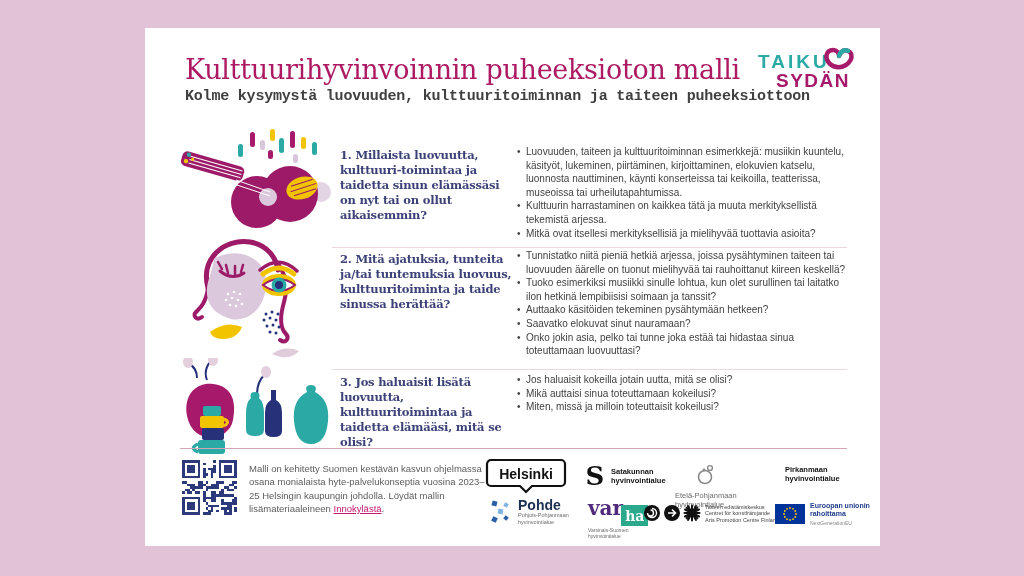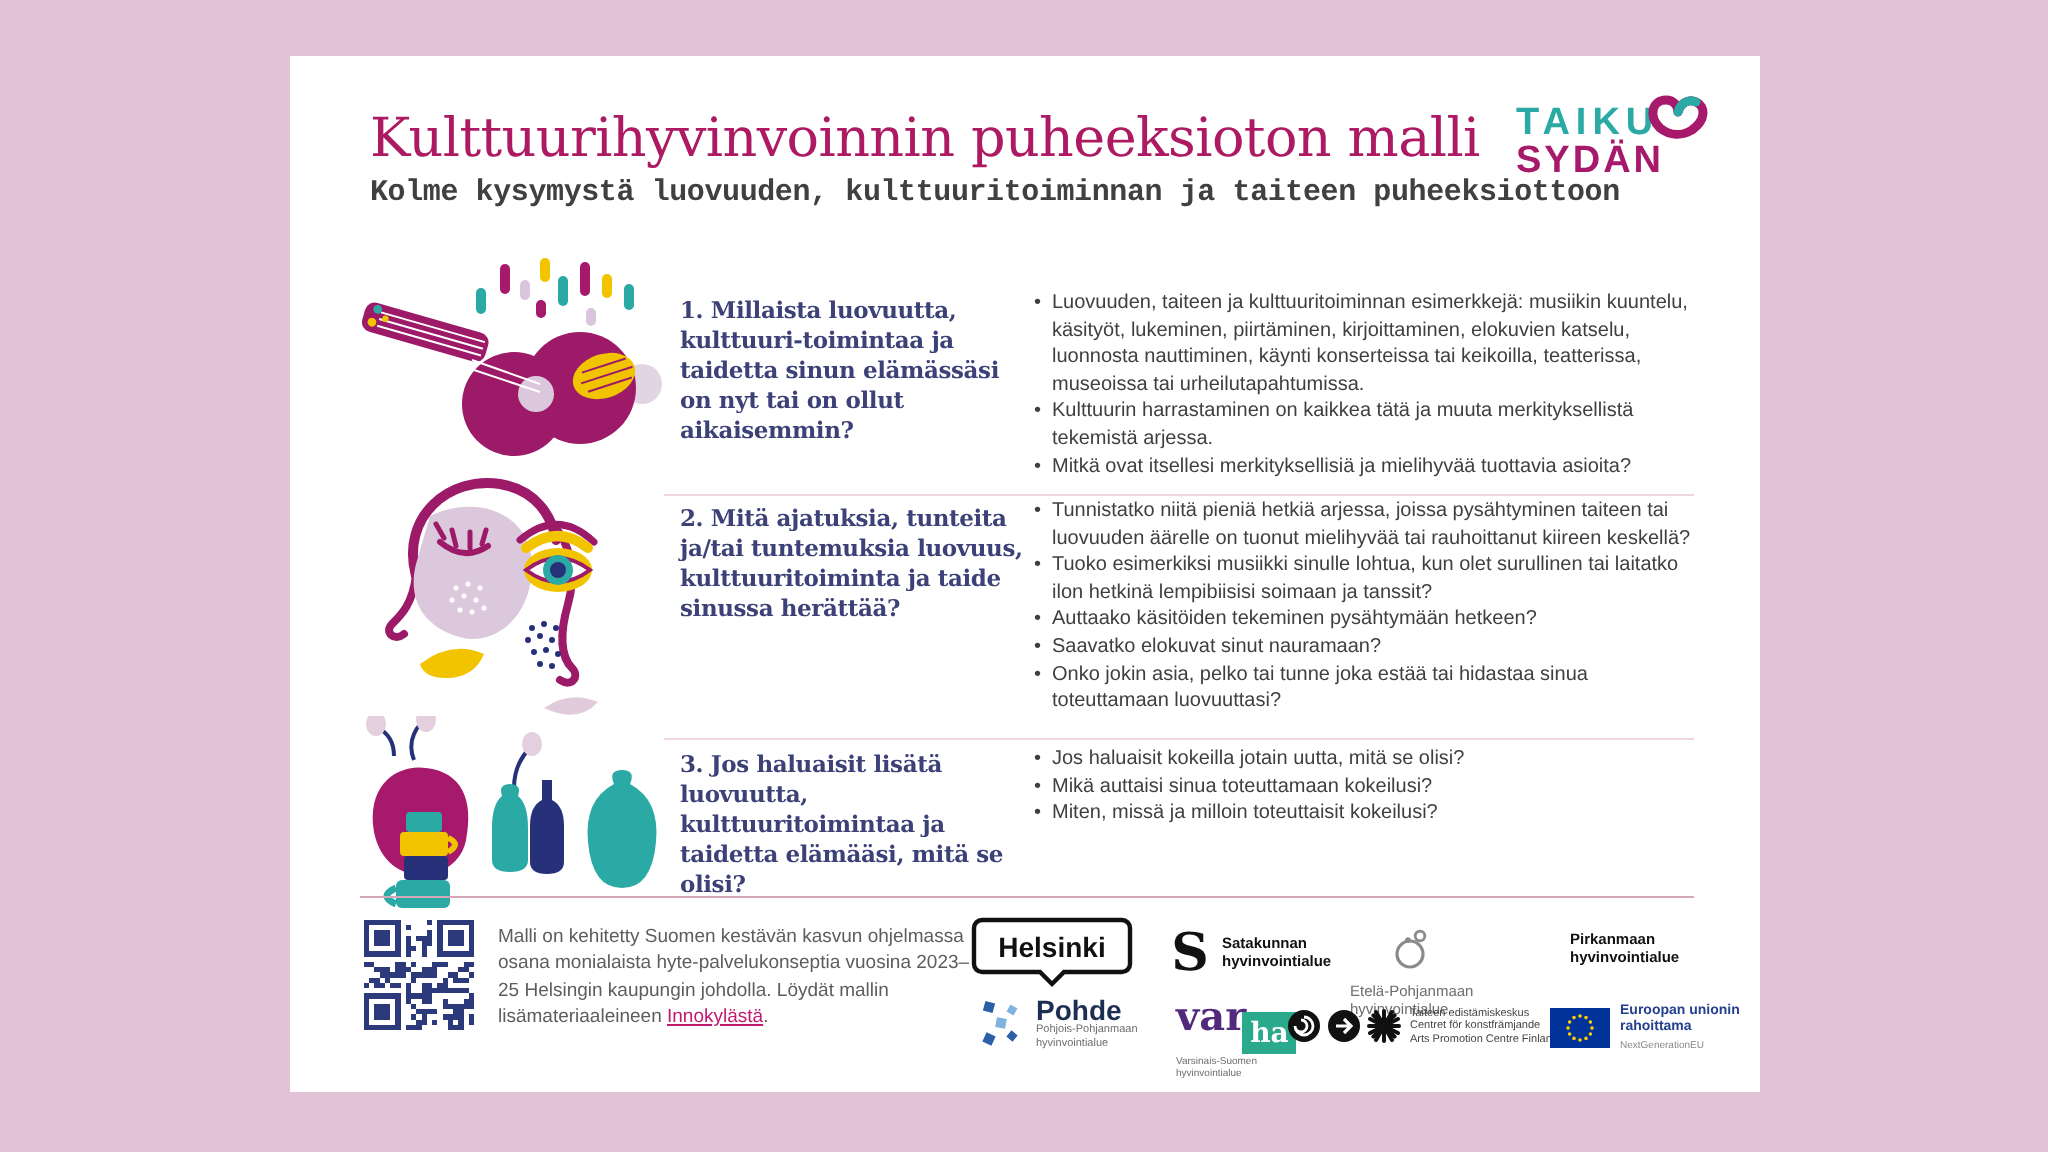--- a/index.html
+++ b/index.html
@@ -6,21 +6,21 @@
             font-family:"Liberation Sans",sans-serif;}
   .card{position:absolute;left:145px;top:28px;width:735px;height:518px;background:#ffffff;}
 
   
   .title{position:absolute;left:40px;top:26px;font-family:"DejaVu Serif",serif;font-weight:normal;
          font-size:27px;color:#ad1a63;letter-spacing:-0.3px;}
   .subtitle{position:absolute;left:40px;top:60px;font-family:Liberation Mono, monospace;font-weight:bold;
          font-size:15px;color:#404040;letter-spacing:-0.2px;}
   .taiku{position:absolute;right:30px;top:24px;width:92px;height:58px;}
   .taiku .l1{font-family:"Liberation Sans",sans-serif;font-weight:bold;font-size:19px;color:#2aa9a5;letter-spacing:3px;line-height:1.0;}
-  .taiku .l2{font-family:"Liberation Sans",sans-serif;font-weight:bold;font-size:19px;color:#a6196b;letter-spacing:1.5px;line-height:1.05;}
+  .taiku .l2{font-family:"Liberation Sans",sans-serif;font-weight:bold;font-size:19px;color:#a6196b;letter-spacing:1.5px;line-height:1.05;text-align:right;}
   .taiku svg{position:absolute;right:-6px;top:-8px;}
 
   
   .q{position:absolute;left:195px;width:172px;font-family:"DejaVu Serif",serif;font-weight:bold;
      font-size:11.5px;line-height:1.3;color:#3c4178;letter-spacing:-0.2px;}
   .q1{top:120px}.q2{top:224px}.q3{top:347px}
   .b{position:absolute;left:372px;width:332px;margin:0;padding:0;list-style:none;
      font-size:10px;line-height:1.36;color:#3f3f3f;}
   .b li{position:relative;padding-left:9px;}
   .b li::before{content:"•";position:absolute;left:0;top:0;}

